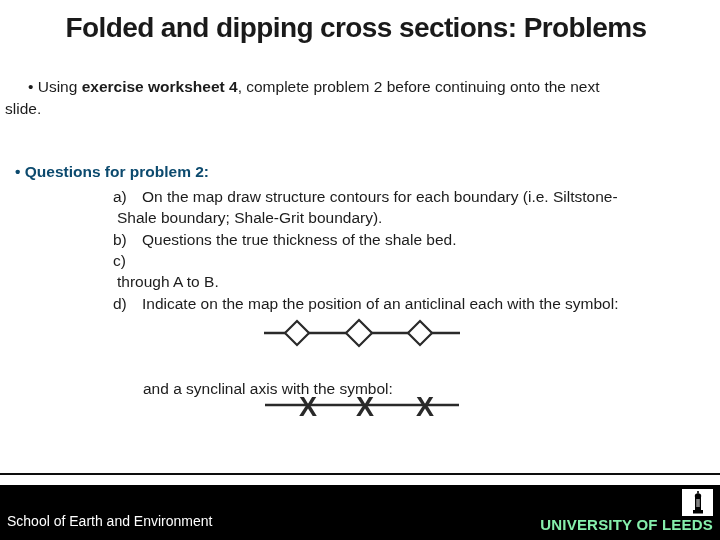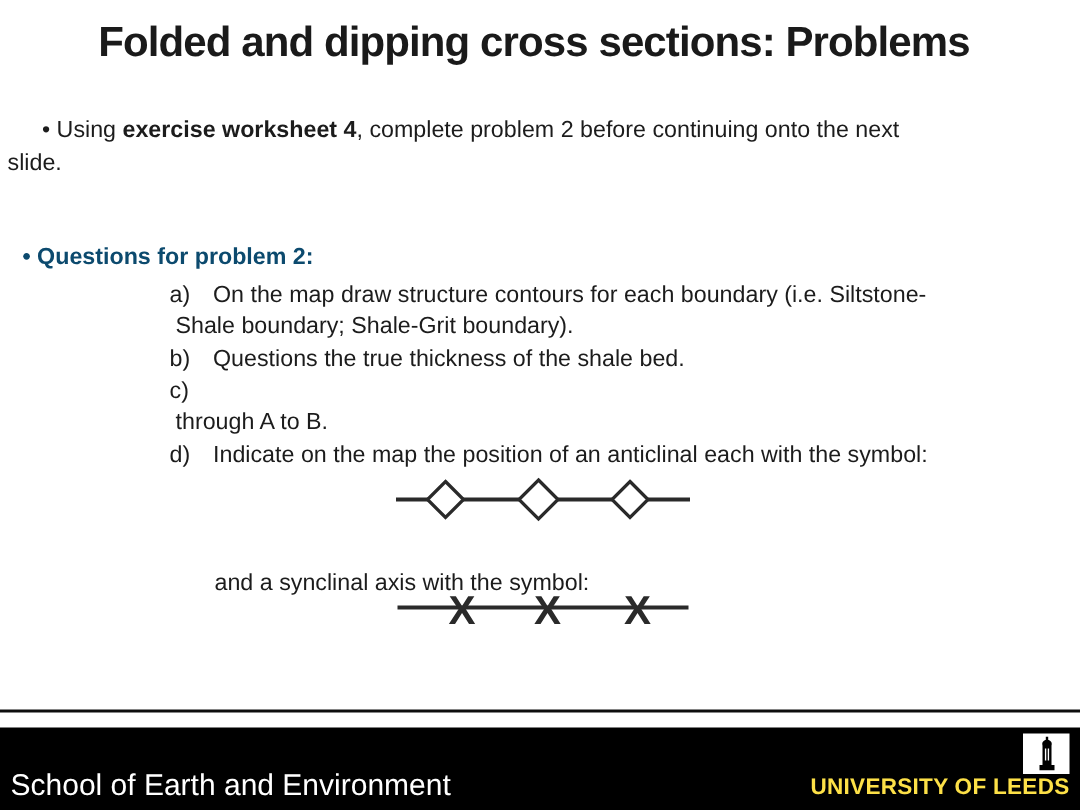--- a/index.html
+++ b/index.html
@@ -33,25 +33,25 @@
   .sym{position:absolute;}
   .anticline{top:314px;left:262px;}
   .syncline{top:390px;left:262px;}
   .rule{position:absolute;top:473px;left:0;width:720px;height:2px;background:#0d0d0d;}
   .footer{
     position:absolute;top:485px;left:0;width:720px;height:55px;
     background:#000000;
   }
   .school{
     position:absolute;left:7px;top:28px;
-    color:#ffffff;font-size:20px;font-weight:normal;
+    color:#ffffff;font-size:14px;font-weight:normal;
   }
   .uol{
     position:absolute;right:7px;top:31px;
-    color:#fde047;font-size:15px;font-weight:bold;letter-spacing:0.2px;
+    color:#86efac;font-size:15px;font-weight:bold;letter-spacing:0.2px;
   }
   .logo{
     position:absolute;right:7px;top:4px;
     width:31px;height:27px;background:#ffffff;
     display:flex;align-items:center;justify-content:center;
   }
   b{font-weight:bold;}
 </style>
 </head>
 <body>

